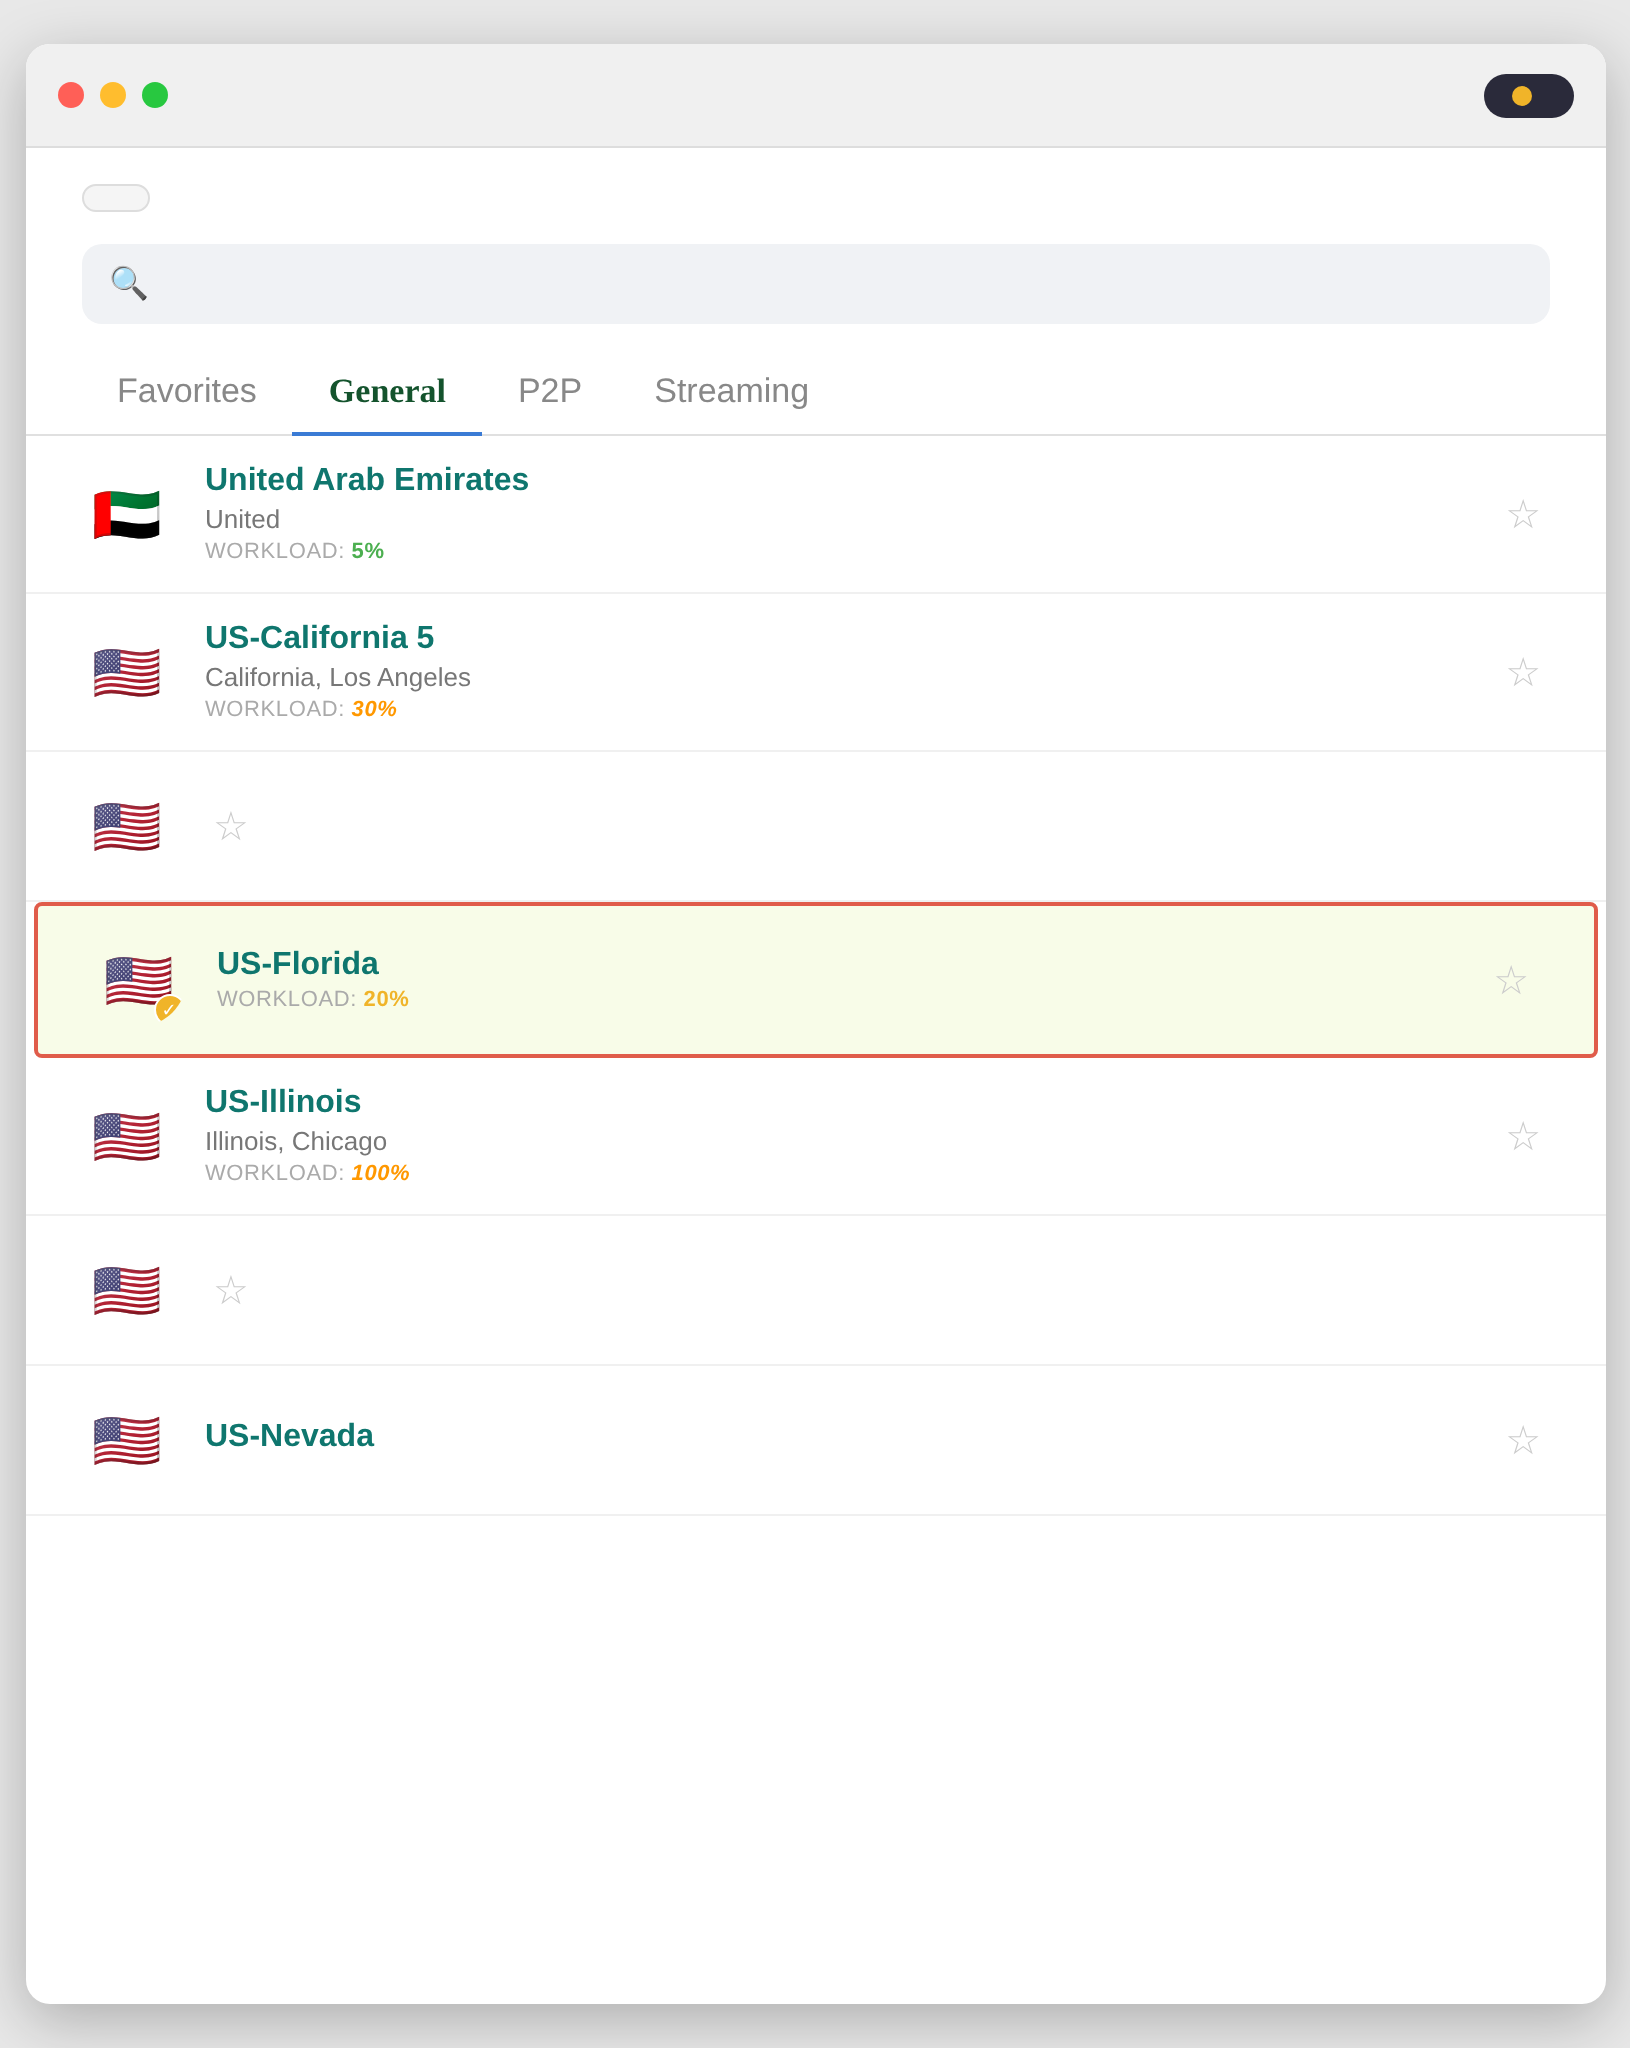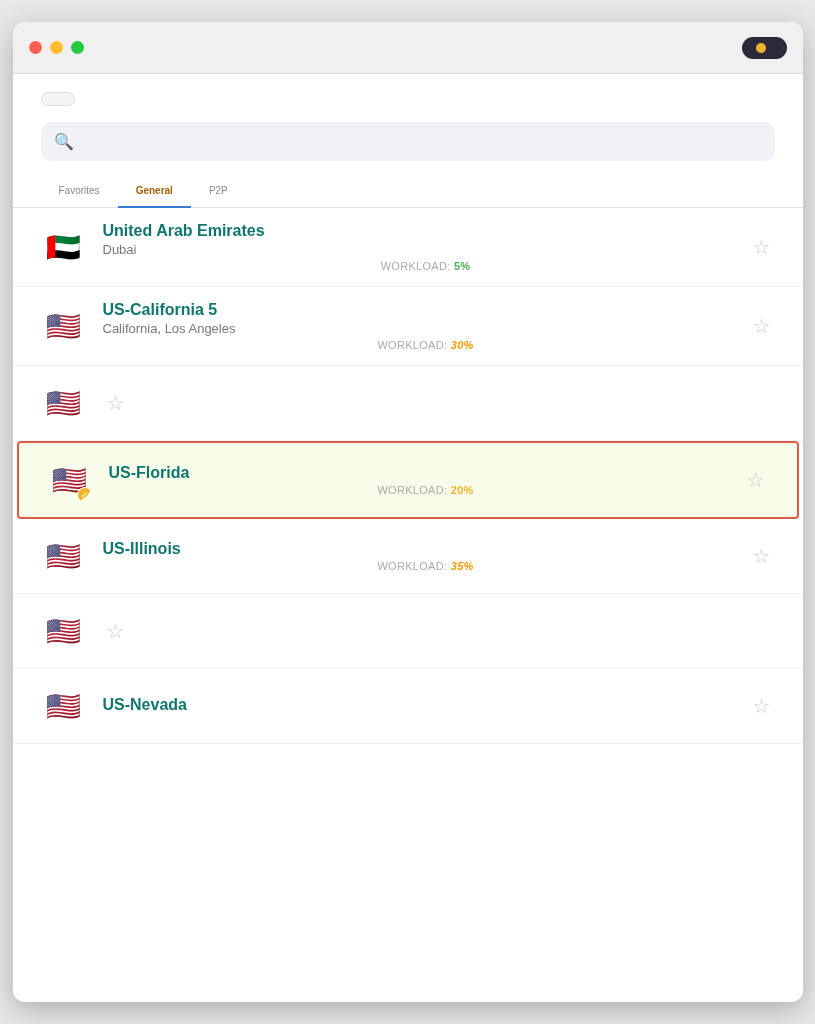--- a/index.html
+++ b/index.html
@@ -147,30 +147,31 @@
     .tabs {
       display: flex;
       align-items: center;
       padding: 0 28px;
       gap: 0;
       border-bottom: 1px solid #e0e0e0;
       flex-shrink: 0;
     }
     .tab {
       padding: 10px 18px;
-      font-size: 10px;
+      font-size: 17px;
       color: #888;
       cursor: pointer;
       border-bottom: 2.5px solid transparent;
       margin-bottom: -1px;
     }
     .tab.active {
-      color: #a16207;
+      color: #14532d;
       font-weight: 700;
       border-bottom: 2.5px solid #3a7bd5;
+      font-family: Liberation Serif, serif;
     }
 
     
     .server-list {
       flex: 1;
       overflow-y: auto;
     }
     .server-item {
       display: flex;
       align-items: center;
@@ -237,21 +238,20 @@
     }
     .server-location {
       font-size: 13px;
       color: #777;
       margin-bottom: 3px;
     }
     .workload-text {
       font-size: 11px;
       color: #aaa;
       letter-spacing: 0.3px;
-      text-align: center;
     }
     .workload-text span {
       font-weight: 600;
     }
     .workload-green span { color: #4caf50; }
     .workload-yellow span { color: #f0b429; }
     .workload-orange span { color: #ff9800; font-style: italic; }
 
     .star-btn {
       color: #ccc;
@@ -290,30 +290,31 @@
 
     <div class="search-bar">
       <span class="search-icon-wrap">🔍</span>
       <input class="search-input" type="text" placeholder="" style="">
     </div>
 
     <div class="tabs" id="tabs-container">
         <div class="tab">Favorites</div>
         <div class="tab active">General</div>
         <div class="tab">P2P</div>
+        <div class="tab">Streaming</div>
       </div>
 
     <div class="server-list" id="server-list-container">
         <div class="server-item">
           <div class="flag-wrap" style="position: relative;">
             <div class="flag-circle">🇦🇪</div>
           </div>
           <div class="server-info">
             <div class="server-name">United Arab Emirates</div>
-            <div class="server-location">Dubai</div>
+            <div class="server-location">United</div>
             <div class="workload-text workload-green">WORKLOAD: <span>5%</span></div>
           </div>
           <button class="star-btn">☆</button>
         </div>
         <div class="server-item">
           <div class="flag-wrap" style="position: relative;">
             <div class="flag-circle">🇺🇸</div>
           </div>
           <div class="server-info">
             <div class="server-name">US-California 5</div>
@@ -338,21 +339,22 @@
             <div class="workload-text workload-yellow">WORKLOAD: <span>20%</span></div>
           </div>
           <button class="star-btn">☆</button>
         </div>
         <div class="server-item">
           <div class="flag-wrap" style="position: relative;">
             <div class="flag-circle">🇺🇸</div>
           </div>
           <div class="server-info">
             <div class="server-name">US-Illinois</div>
-            <div class="workload-text workload-orange">WORKLOAD: <span>35%</span></div>
+            <div class="server-location">Illinois, Chicago</div>
+            <div class="workload-text workload-orange">WORKLOAD: <span>100%</span></div>
           </div>
           <button class="star-btn">☆</button>
         </div>
         <div class="server-item">
           <div class="flag-wrap" style="position: relative;">
             <div class="flag-circle">🇺🇸</div>
           </div>
           <button class="star-btn">☆</button>
         </div>
         <div class="server-item">

